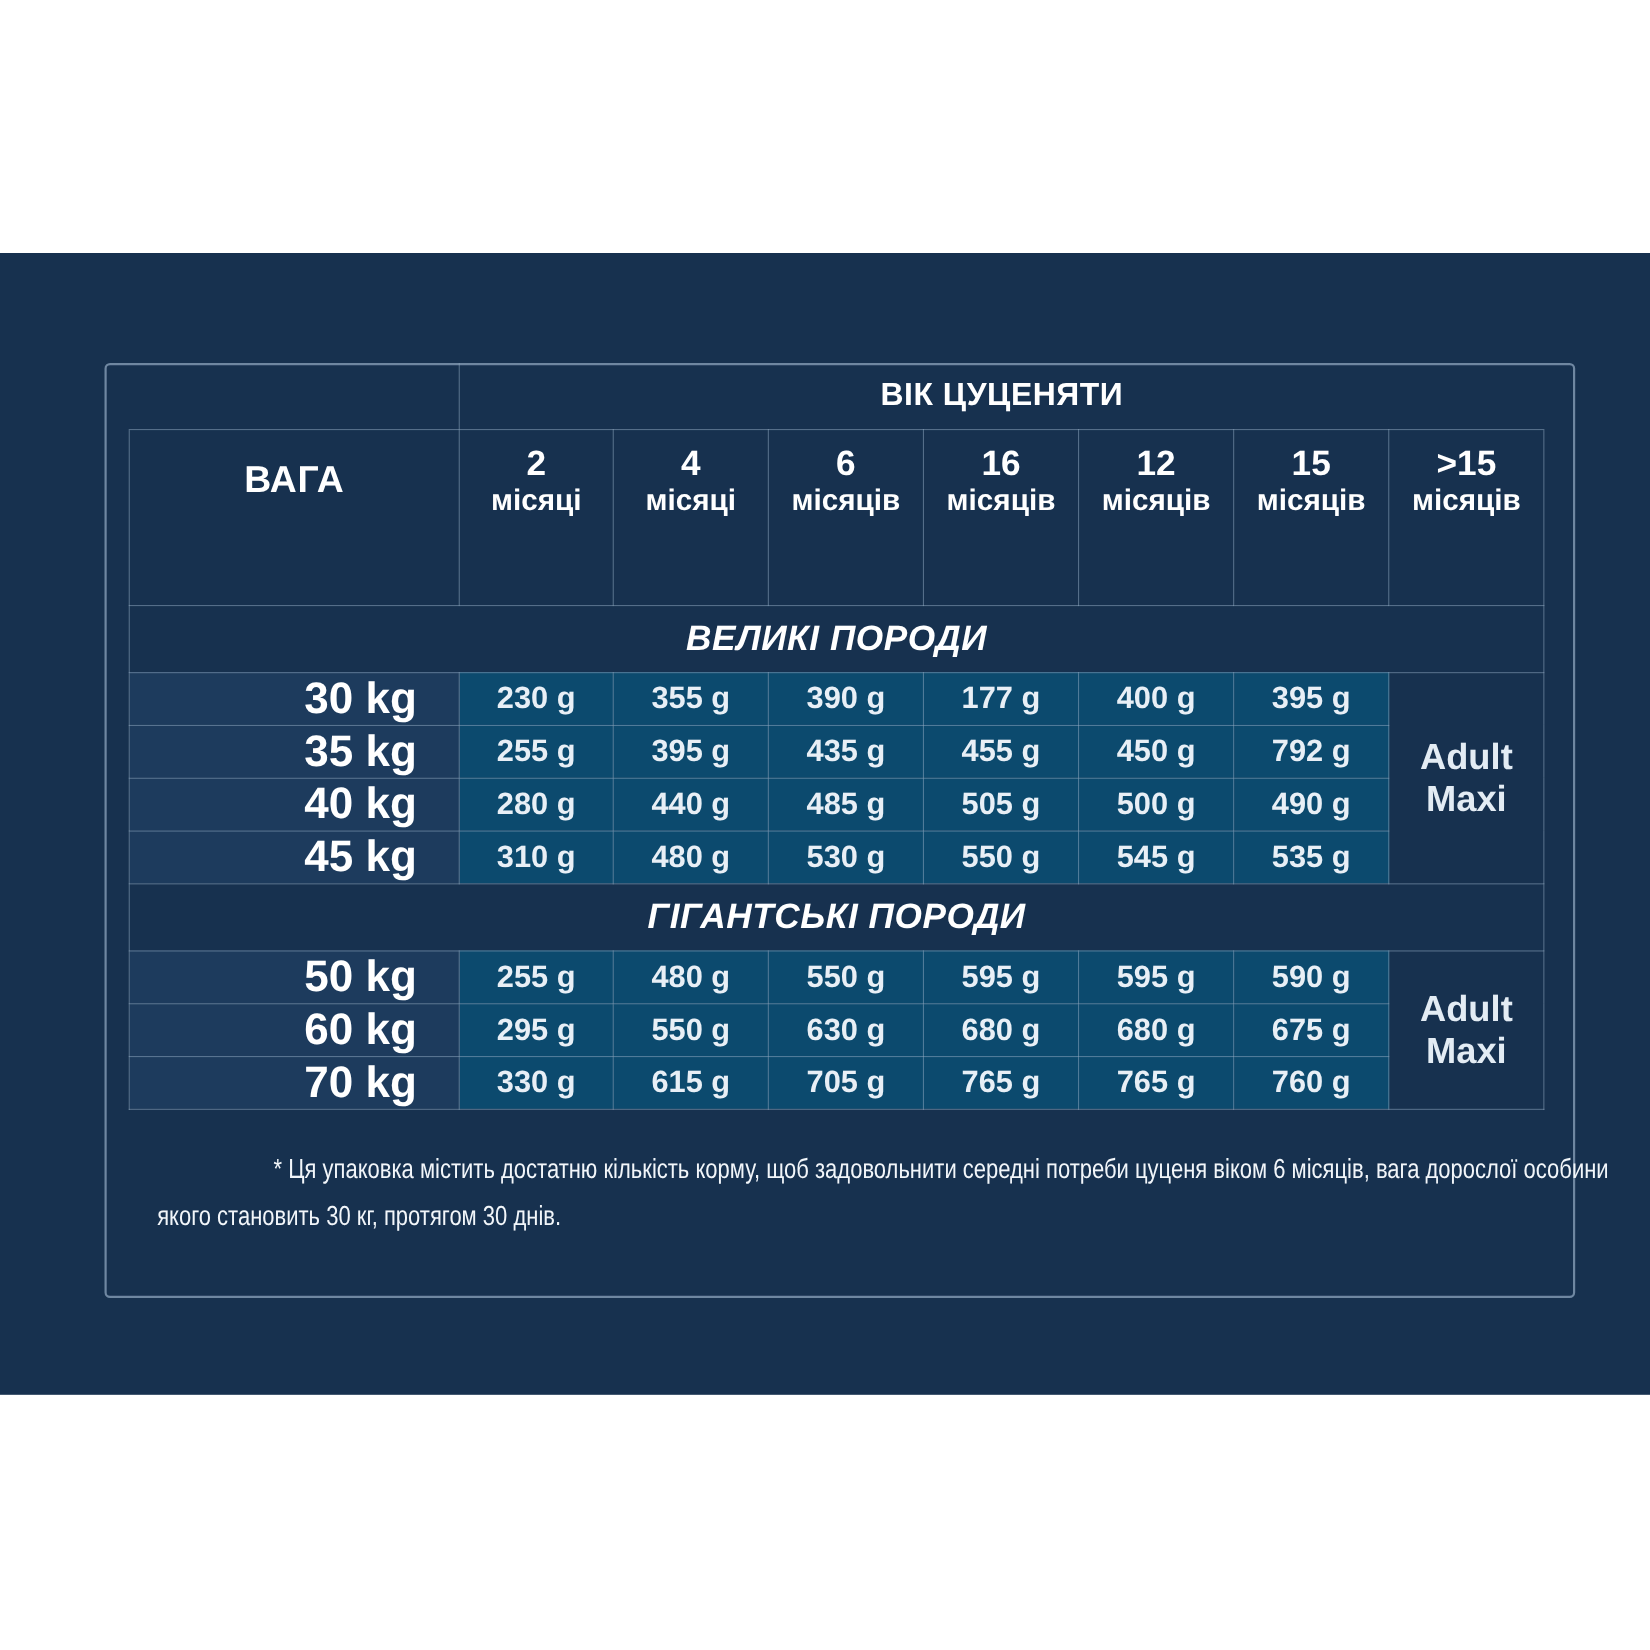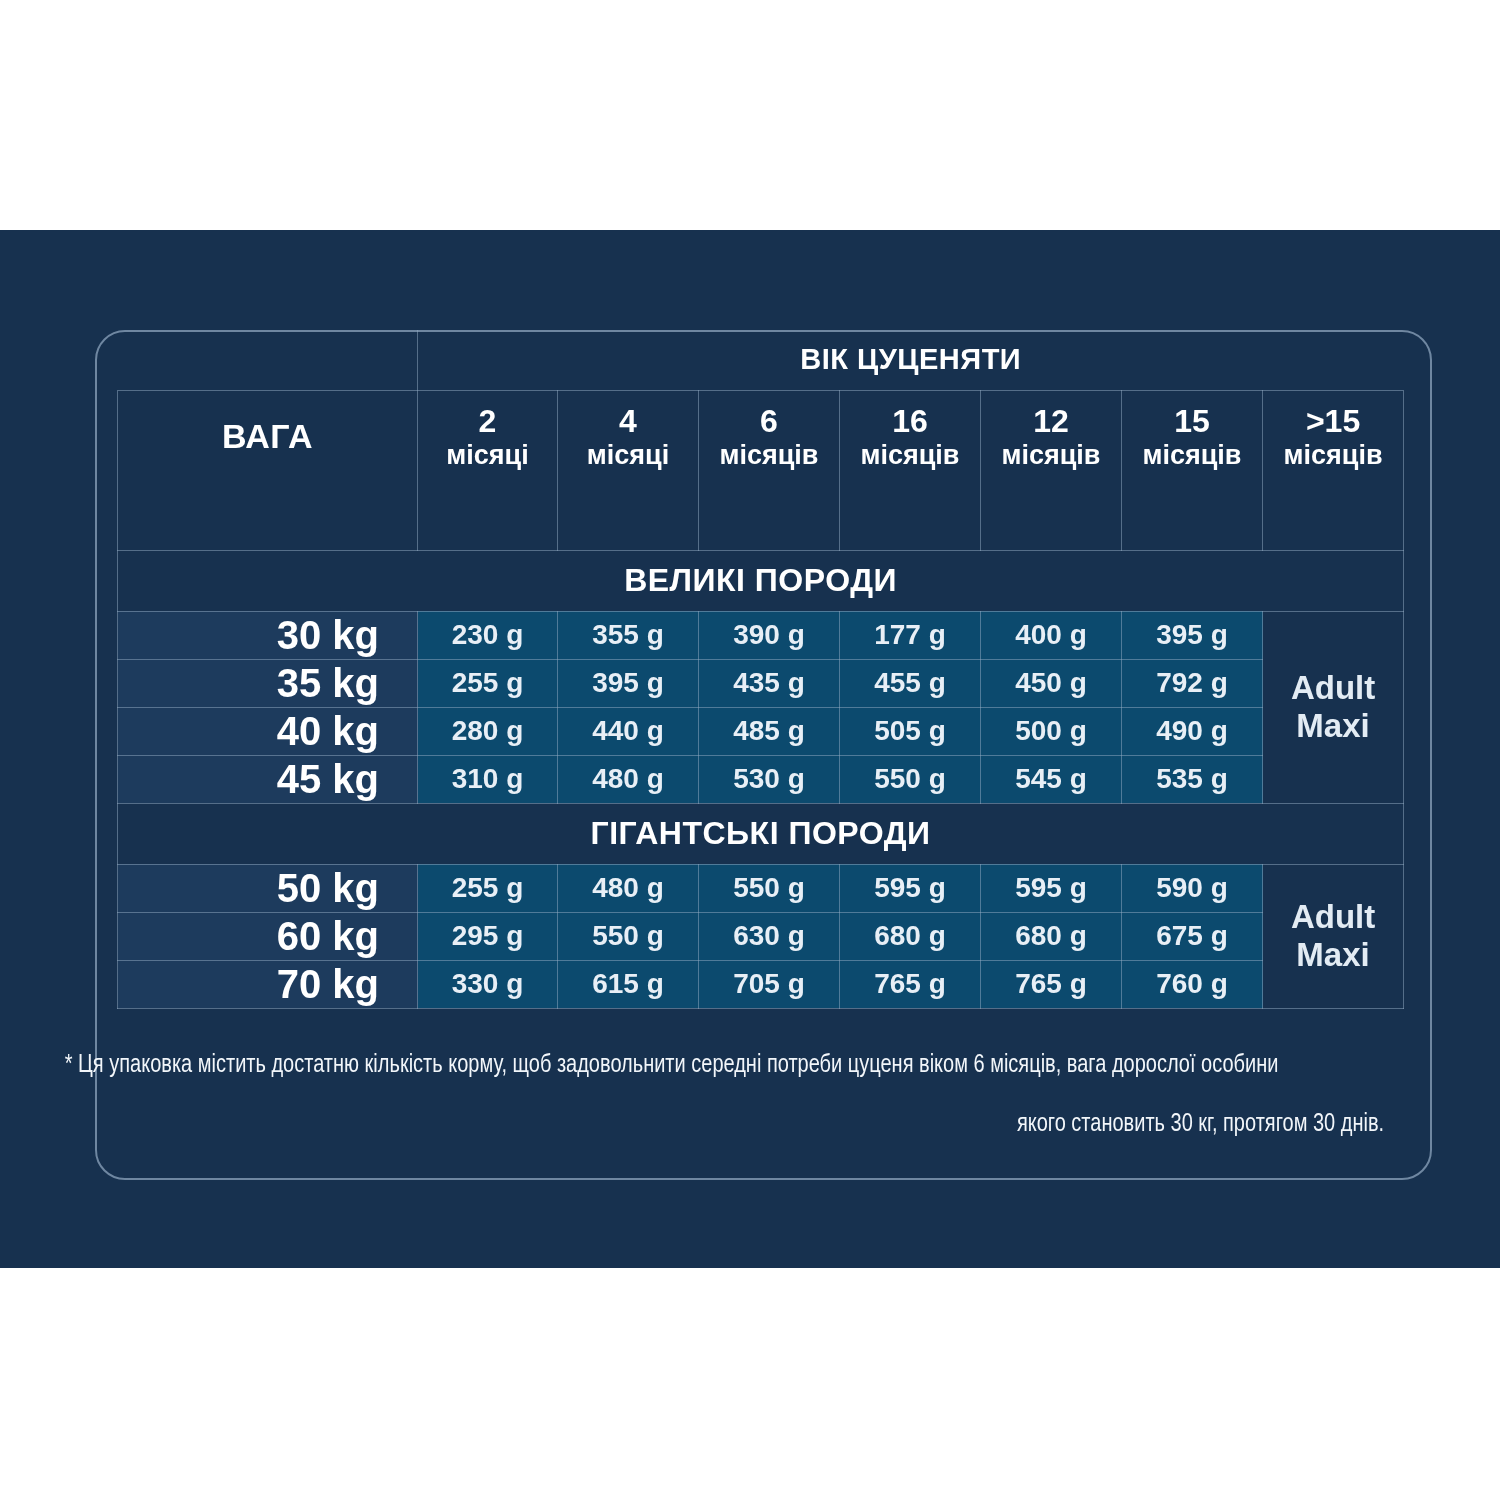--- a/index.html
+++ b/index.html
@@ -14,21 +14,21 @@
     position: absolute;
     left: 0; top: 230px;
     width: 1500px; height: 1038px;
     background: #17314f;
   }
   .panel {
     position: absolute;
     left: 95px; top: 330px;
     width: 1337px; height: 850px;
     border: 2px solid rgba(158, 182, 206, 0.65);
-    border-radius: 30px;
+    border-radius: 5px;
   }
   table.feeding {
     position: absolute;
     left: 20px; top: -2px;
     width: 1286px;
     border-collapse: collapse;
     table-layout: fixed;
     color: #ffffff;
   }
   td { border: 1px solid rgba(148, 171, 195, 0.5); text-align: center; vertical-align: middle; }
@@ -42,44 +42,43 @@
     border-right: none;
     font-size: 29px; font-weight: 700; letter-spacing: 0.5px;
   }
   td.age-h { vertical-align: top; padding-top: 12px; }
   .age-num  { font-size: 32px; font-weight: 700; line-height: 37px; }
   .age-unit { font-size: 27px; font-weight: 700; line-height: 30px; }
   td.weight-h {
     vertical-align: top; padding-top: 26px;
     font-size: 34px; font-weight: 700; letter-spacing: 0.5px;
   }
-  td.band-cell { font-size: 32px; font-weight: 700; letter-spacing: 0.5px; }
+  td.band-cell { font-size: 32px; font-weight: 700; letter-spacing: 0.5px; font-style: italic; }
   td.w-cell {
     background: #1d3b5d;
     text-align: right; padding-right: 38px;
     font-size: 40px; font-weight: 700;
   }
   td.v-cell {
     background: #0c4a6e;
     font-size: 28px; font-weight: 700;
     color: #e8eff6;
   }
   td.adult-cell {
     font-size: 33px; font-weight: 700;
     color: #e3ecf4;
   }
   .footnote {
     position: absolute;
     left: 0; top: 710px;
     width: 100%;
-    display: flex; flex-direction: column; align-items: flex-end;
+    display: flex; flex-direction: column; align-items: flex-start;
     color: #f2f6fa;
     font-size: 25px; font-weight: 400;
     line-height: 43px;
-    gap: 16px;
   }
   .footnote .fline {
     white-space: nowrap;
     transform: scaleX(0.8);
     transform-origin: center top;
   }
 </style>
 </head>
 <body>
 

